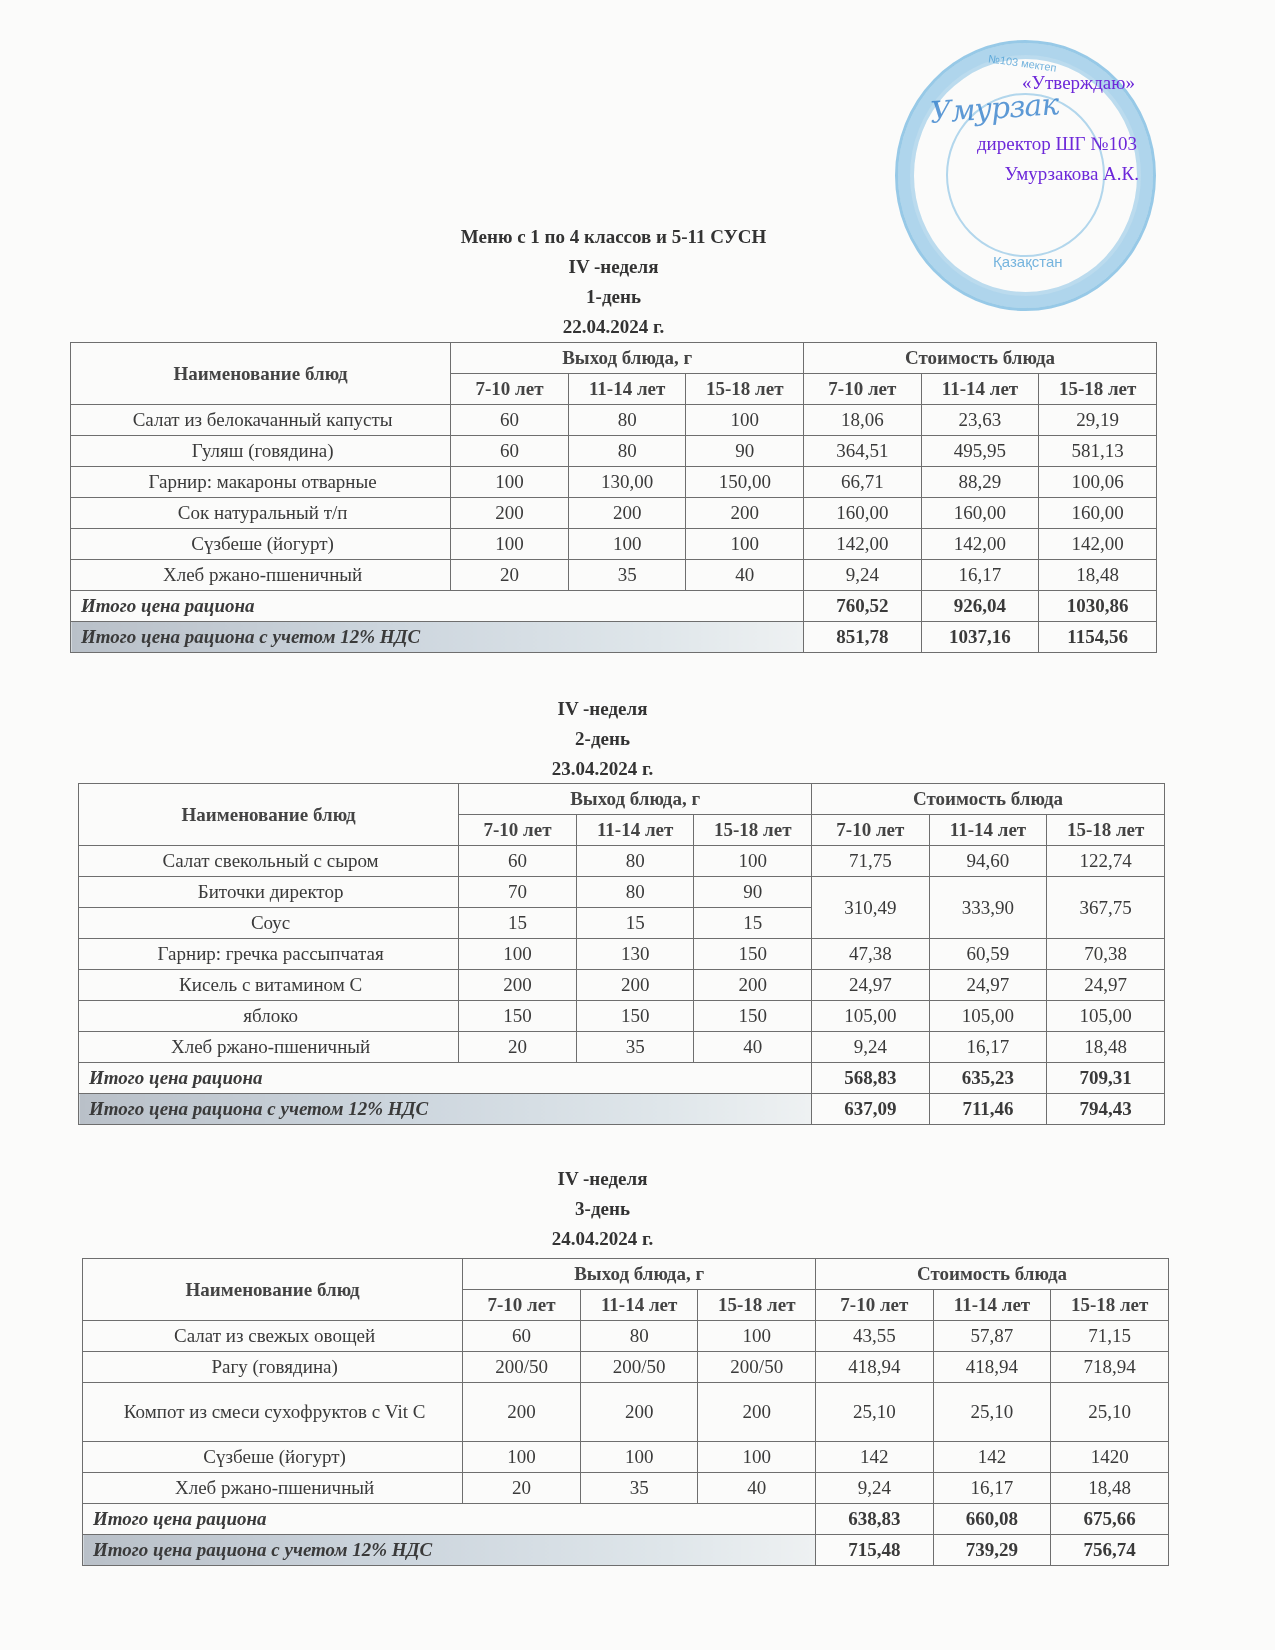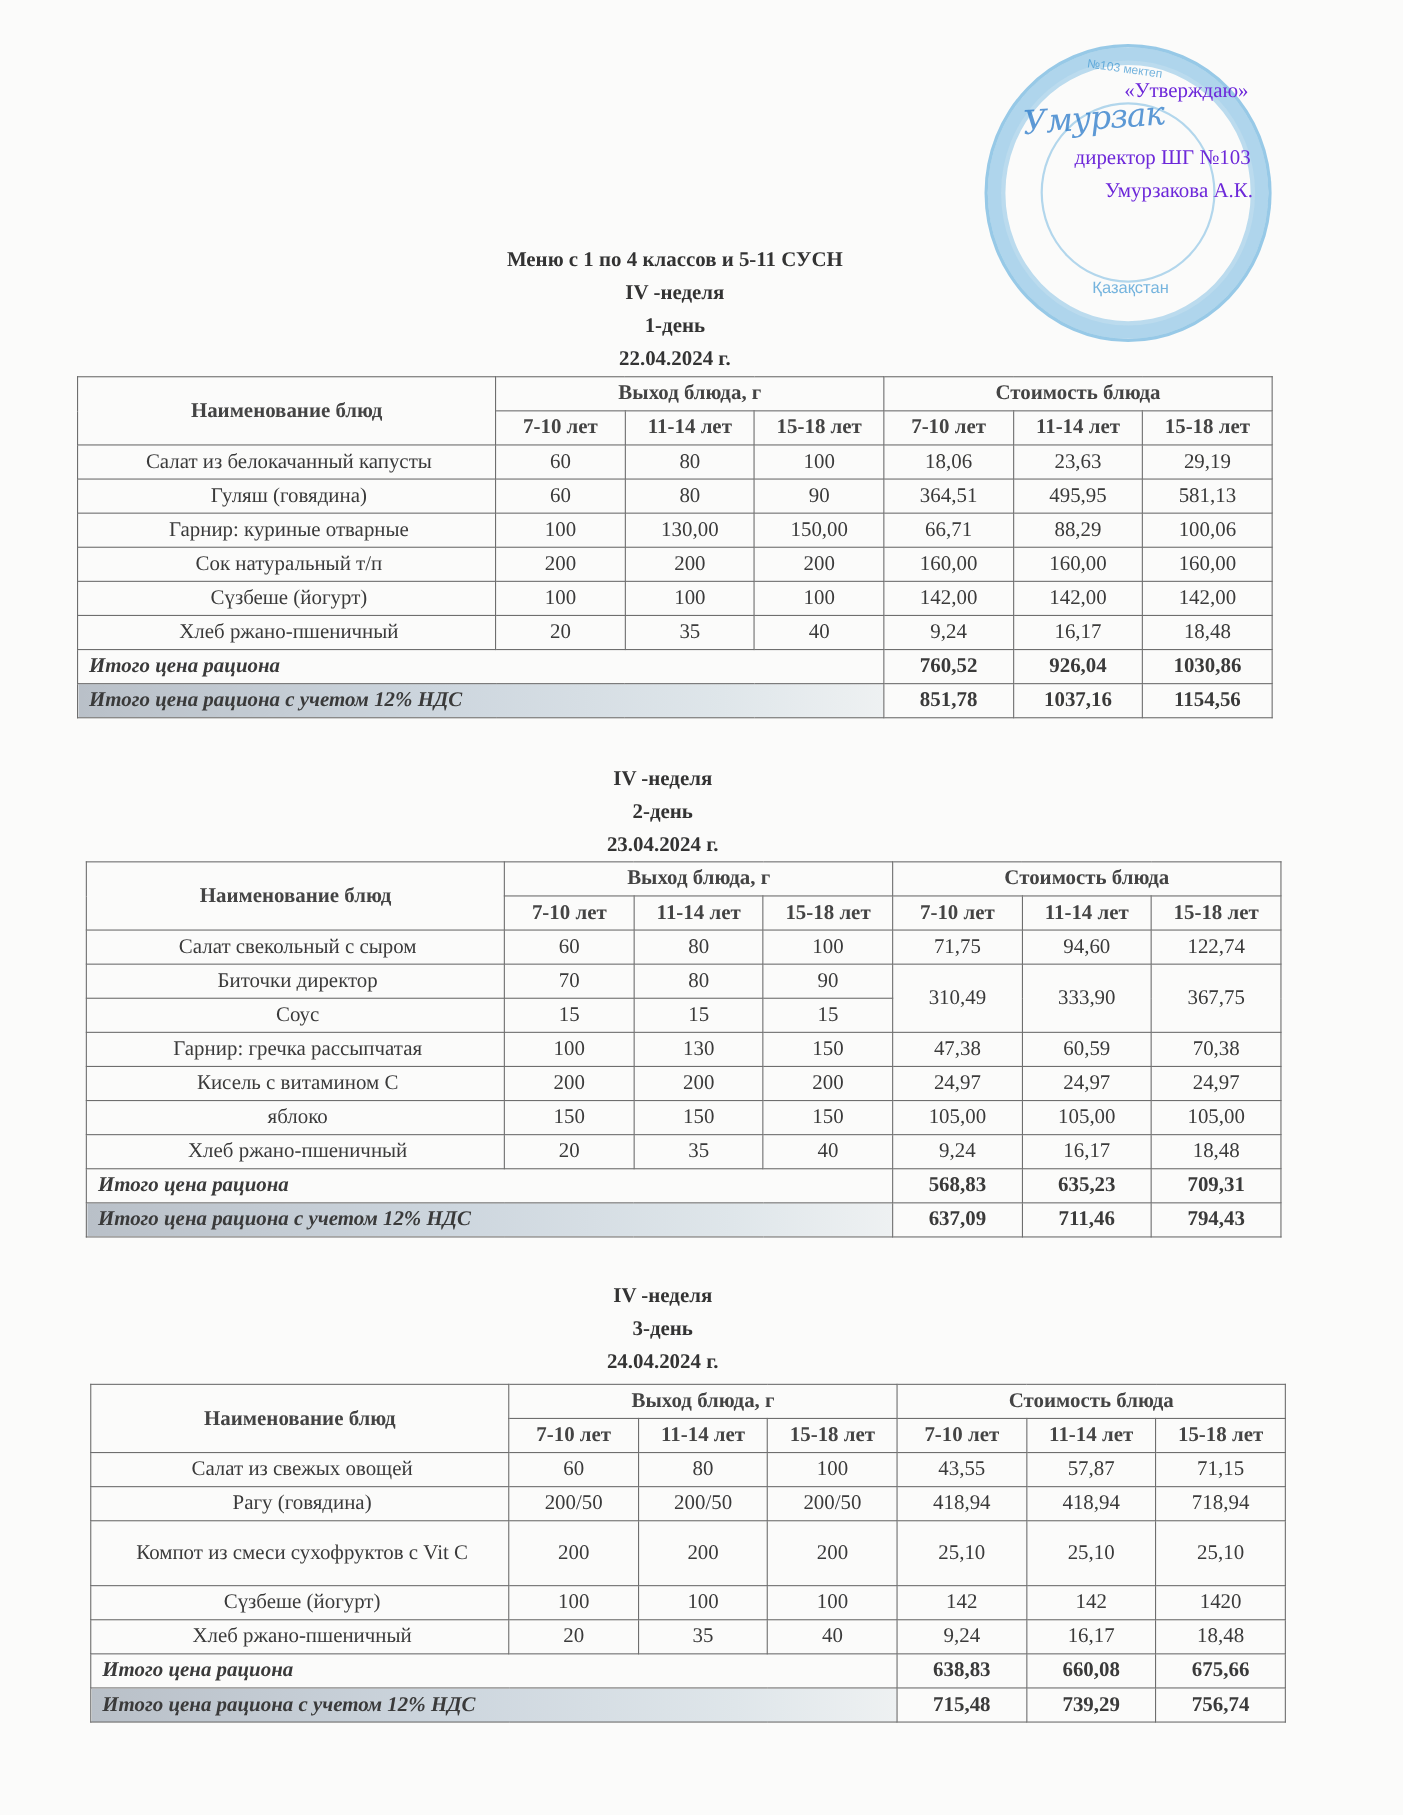--- a/index.html
+++ b/index.html
@@ -117,21 +117,21 @@
   <tr>
     <td class="name">Гуляш (говядина)</td>
     <td>60</td>
     <td>80</td>
     <td>90</td>
     <td>364,51</td>
     <td>495,95</td>
     <td>581,13</td>
   </tr>
   <tr>
-    <td class="name">Гарнир: куриные отварные</td>
+    <td class="name">Гарнир: макароны отварные</td>
     <td>100</td>
     <td>130,00</td>
     <td>150,00</td>
     <td>66,71</td>
     <td>88,29</td>
     <td>100,06</td>
   </tr>
   <tr>
     <td class="name">Сок натуральный т/п</td>
     <td>200</td>

